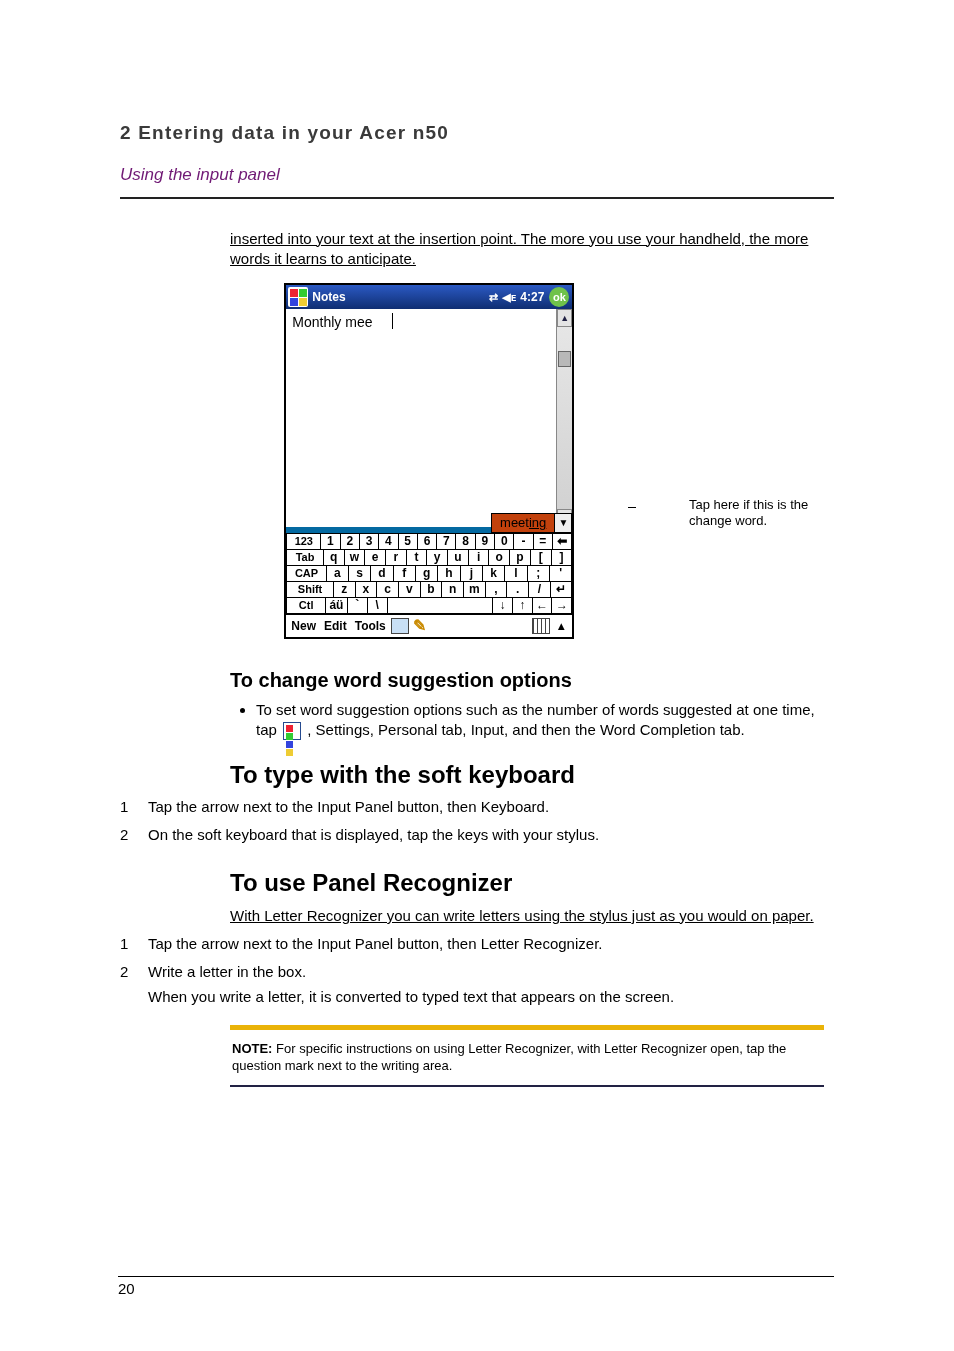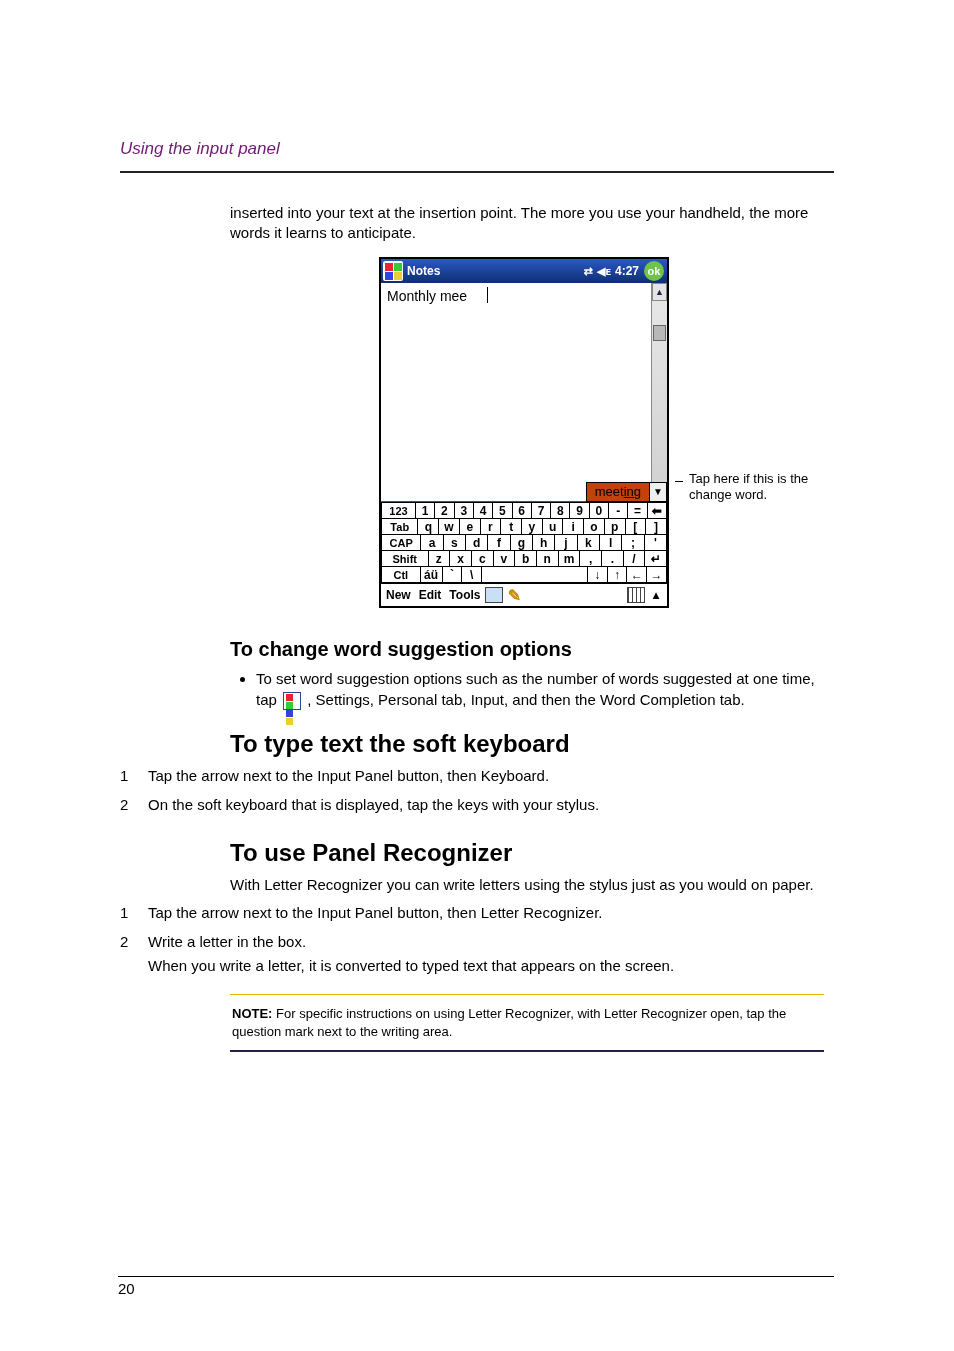--- a/index.html
+++ b/index.html
@@ -28,26 +28,26 @@
     font-size: 17px;
     color: #701a75;
     margin-top: 18px;
   }
   hr.thick {
     border: none;
     border-top: 2px solid #222;
     margin: 10px 0 30px 0;
   }
   .content-indent { margin-left: 110px; margin-right: 10px; }
-  .para { margin: 0 0 14px 0; }
+  .para { margin: 0 0 14px 0; text-decoration: underline; }
   .fig-wrap {
     margin: 14px 0 28px 0;
     display: flex;
     align-items: flex-start;
-    justify-content: flex-end;
+    justify-content: space-between;
     gap: 6px;
   }
   
   .pda {
     width: 286px;
     border: 2px solid #000;
     background: #fff;
     font-family: Tahoma, Arial, sans-serif;
     font-size: 12px;
     color: #000;
@@ -75,21 +75,21 @@
   .sf-b { background: #34d; } .sf-y { background: #ec3; }
   .pda-title .spacer { flex: 1; }
   .conn-icon, .spk-icon { margin: 0 2px; font-size: 11px; }
   .ok-btn {
     width: 20px; height: 20px; border-radius: 50%; background: #6fc24a;
     color: #fff; font-weight: bold; font-size: 11px; display: flex;
     align-items: center; justify-content: center; margin-left: 3px;
   }
   .pda-body {
     display: flex;
-    border-bottom: 1px solid #0369a1;
+    border-bottom: 6px solid #0369a1;
   }
   .note-area {
     flex: 1;
     min-height: 218px;
     padding: 4px 6px;
     font-family: Verdana, Tahoma, sans-serif;
     font-size: 14px;
     color: #000;
     border-right: 1px solid #888;
     position: relative;
@@ -241,21 +241,21 @@
   .numrow .txt { flex: 1; }
   .numrow .txt p { margin: 0 0 4px 0; }
   .inline-flag {
     display: inline-flex; vertical-align: middle;
     width: 18px; height: 18px; border: 1px solid #254a8f;
     background: #fff; flex-wrap: wrap; padding: 1px; box-sizing: border-box;
     margin: 0 2px;
   }
   .inline-flag span { width: 7px; height: 7px; margin: 0.5px;}
   .note-box {
-    border-top: 1px solid #eab308;
+    border-top: 5px solid #eab308;
     border-bottom: 2px solid #224;
     padding: 10px 2px;
     margin-top: 14px;
     font-size: 13px;
   }
   .note-box b { font-weight: bold; }
   .page-num {
     position: absolute;
     bottom: 52px;
     left: 118px;
@@ -268,20 +268,21 @@
     left: 118px;
     right: 120px;
     border-top: 1px solid #000;
   }
 </style>
 </head>
 <body>
 
 <div class="page">
 
+  <div class="chapter-title">2 Entering data in your Acer n50</div>
   <div class="chapter-sub">Using the input panel</div>
   <hr class="thick">
 
   <div class="content-indent">
     <p class="para">inserted into your text at the insertion point. The more you use your handheld, the more words it learns to anticipate.</p>
 
     <div class="fig-wrap">
       <div style="width:1px"></div>
       <div class="pda">
 
@@ -420,21 +421,21 @@
         <span class="inline-flag">
           <span class="sf-r"></span>
             <span class="sf-g"></span>
             <span class="sf-b"></span>
             <span class="sf-y"></span>
         </span>
         <span> , Settings, Personal tab, Input, and then the Word Completion tab.</span>
       </li>
     </ul>
 
-    <h2 class="section-big">To type text the soft keyboard</h2>
+    <h2 class="section-big">To type with the soft keyboard</h2>
     <ol class="numlist">
       <div class="numrow">
         <div class="n">1</div>
           <div class="txt">
             <p>Tap the arrow next to the Input Panel button, then Keyboard.</p>
           </div>
       </div>
       <div class="numrow">
         <div class="n">2</div>
           <div class="txt">

